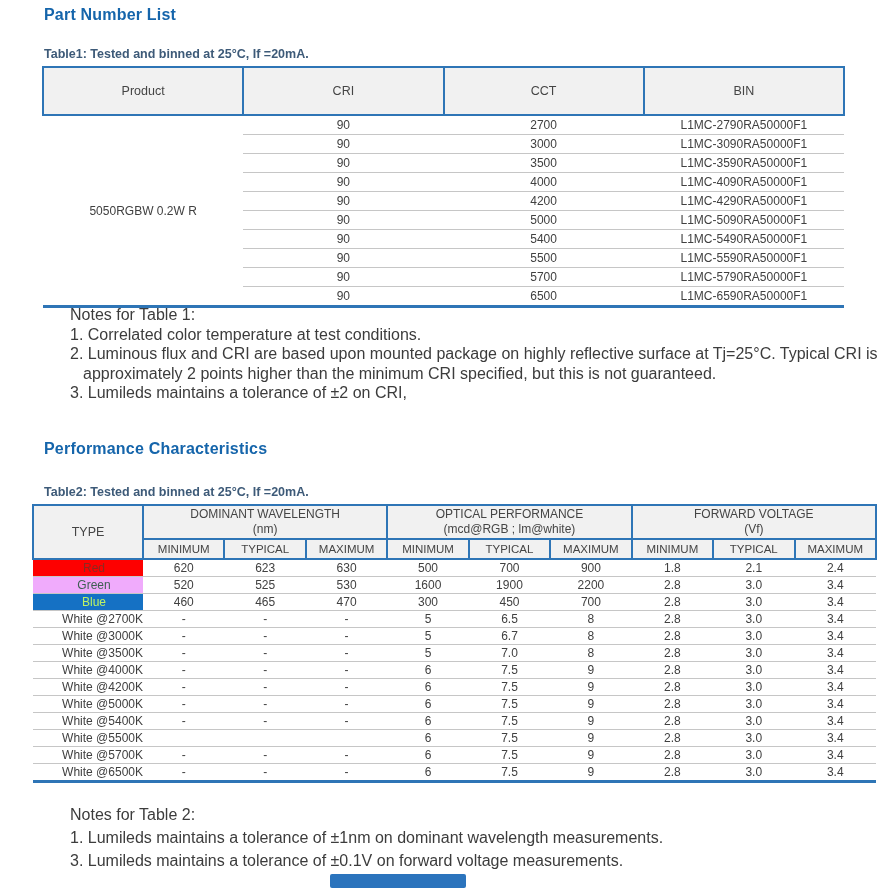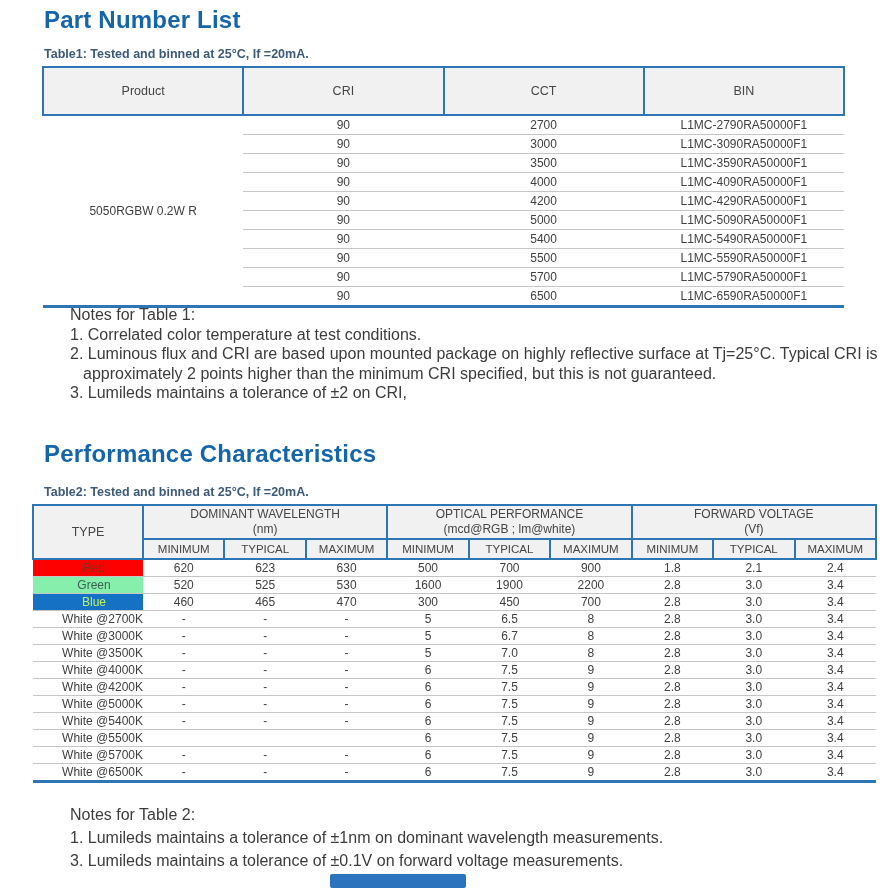--- a/index.html
+++ b/index.html
@@ -1,21 +1,21 @@
 <!DOCTYPE html>
 <html style="--heading: #1565ab; --caption: #3d5a78; --table-border: #2e75b6; --header-bg: #f1f1f1; --row-line: #c6c6c6; --text: #404040; --red-row-bg: #fe0000; --green-row-bg: #21b45a; --blue-row-bg: #1571c4; --scrollbar: #2b74bd;"><head>
 <meta charset="utf-8">
 <style>
   html,body{margin:0;padding:0;}
   body{
     width:888px;height:891px;position:relative;background:#ffffff;
     font-family:"Liberation Sans", sans-serif;color:#404040;overflow:hidden;
   }
   .h1{
-    position:absolute;left:44px;margin:0;font-size:24px;font-weight:bold;
+    position:absolute;left:44px;margin:0;font-size:16px;font-weight:bold;
     color:var(--heading,#1565ab);letter-spacing:0.2px;
   }
   .caption{
     position:absolute;left:44px;font-size:12.5px;font-weight:bold;
     color:var(--caption,#3d5a78);
   }
   .twrap{position:absolute;}
   table{border-collapse:collapse;width:100%;table-layout:fixed;
     border-bottom:3px solid var(--table-border,#2e75b6);}
   th{
@@ -185,21 +185,21 @@
             <td>623</td>
             <td>630</td>
             <td>500</td>
             <td>700</td>
             <td>900</td>
             <td>1.8</td>
             <td>2.1</td>
             <td>2.4</td>
           </tr>
           <tr>
-            <td class="type-cell colored" style="background: #86efac; color: rgb(62, 95, 83);">Green</td>
+            <td class="type-cell colored" style="background: #f0abfc; color: rgb(62, 95, 83);">Green</td>
             <td>520</td>
             <td>525</td>
             <td>530</td>
             <td>1600</td>
             <td>1900</td>
             <td>2200</td>
             <td>2.8</td>
             <td>3.0</td>
             <td>3.4</td>
           </tr>

